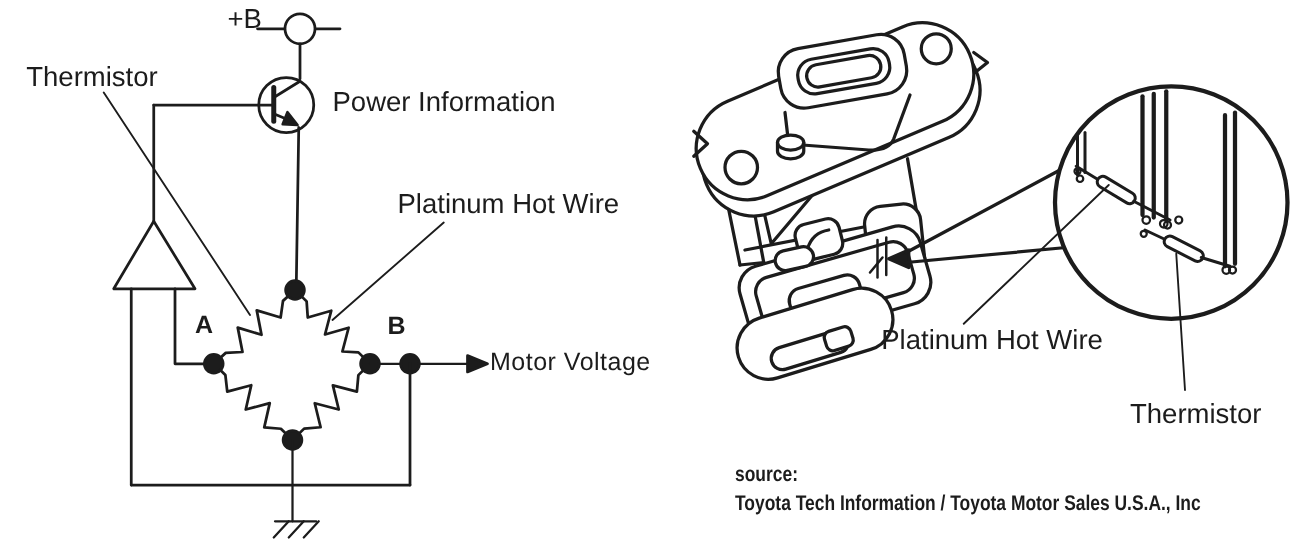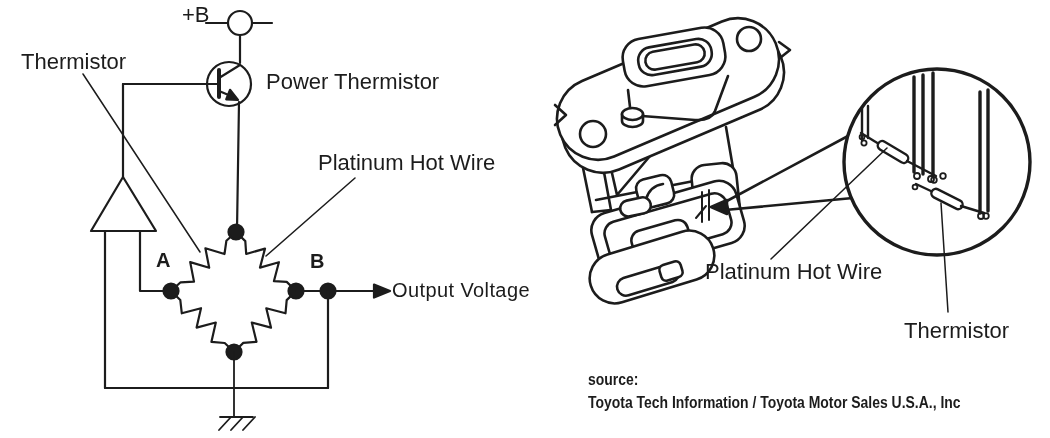--- a/index.html
+++ b/index.html
@@ -173,24 +173,24 @@
       </g>
     </g>
 
     <line x1="771" y1="259" x2="887" y2="148" stroke-width="1.5"></line>
     <line x1="941" y1="203" x2="948" y2="312" stroke-width="1.5"></line>
   </g>
 </svg>
 
   <div class="lbl f22" style="left:182px;top:3px;">+B</div>
   <div class="lbl f19" style="left:21px;top:50px;">Thermistor</div>
-  <div class="lbl f19" style="left:266px;top:70px;">Power Thermistor</div>
+  <div class="lbl f19" style="left:266px;top:70px;">Power Information</div>
   <div class="lbl f19" style="left:318px;top:151px;">Platinum Hot Wire</div>
   <div class="lbl f20" style="left:156px;top:249px;font-weight:700;">A</div>
   <div class="lbl f20" style="left:310px;top:250px;font-weight:700;">B</div>
-  <div class="lbl f20" style="left:392px;top:279px;">Output Voltage</div>
+  <div class="lbl f20" style="left:392px;top:279px;">Motor Voltage</div>
 
   <div class="lbl f19" style="left:705px;top:260px;">Platinum Hot Wire</div>
   <div class="lbl f19" style="left:904px;top:319px;">Thermistor</div>
 
   <div class="lbl src" style="left:588px;top:371px;">source:</div>
   <div class="lbl src" style="left:588px;top:394px;">Toyota Tech Information / Toyota Motor Sales U.S.A., Inc</div>
 </div>
 
 </body></html>

